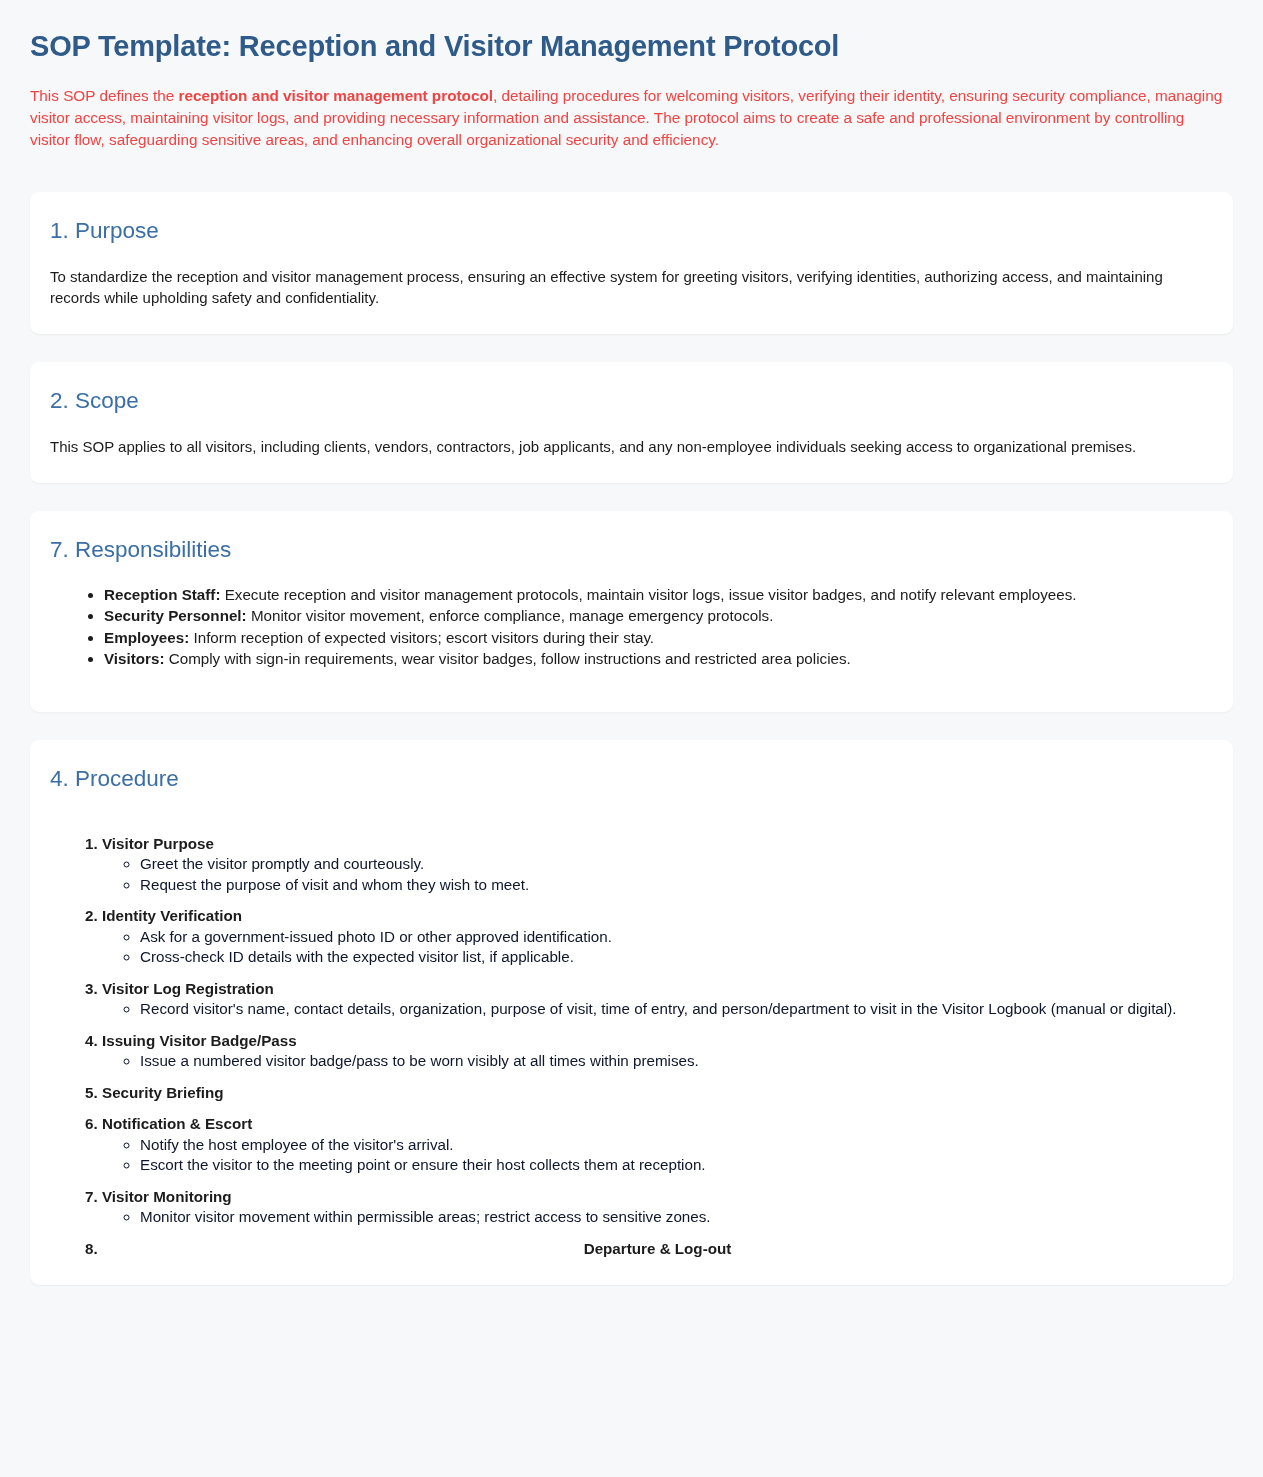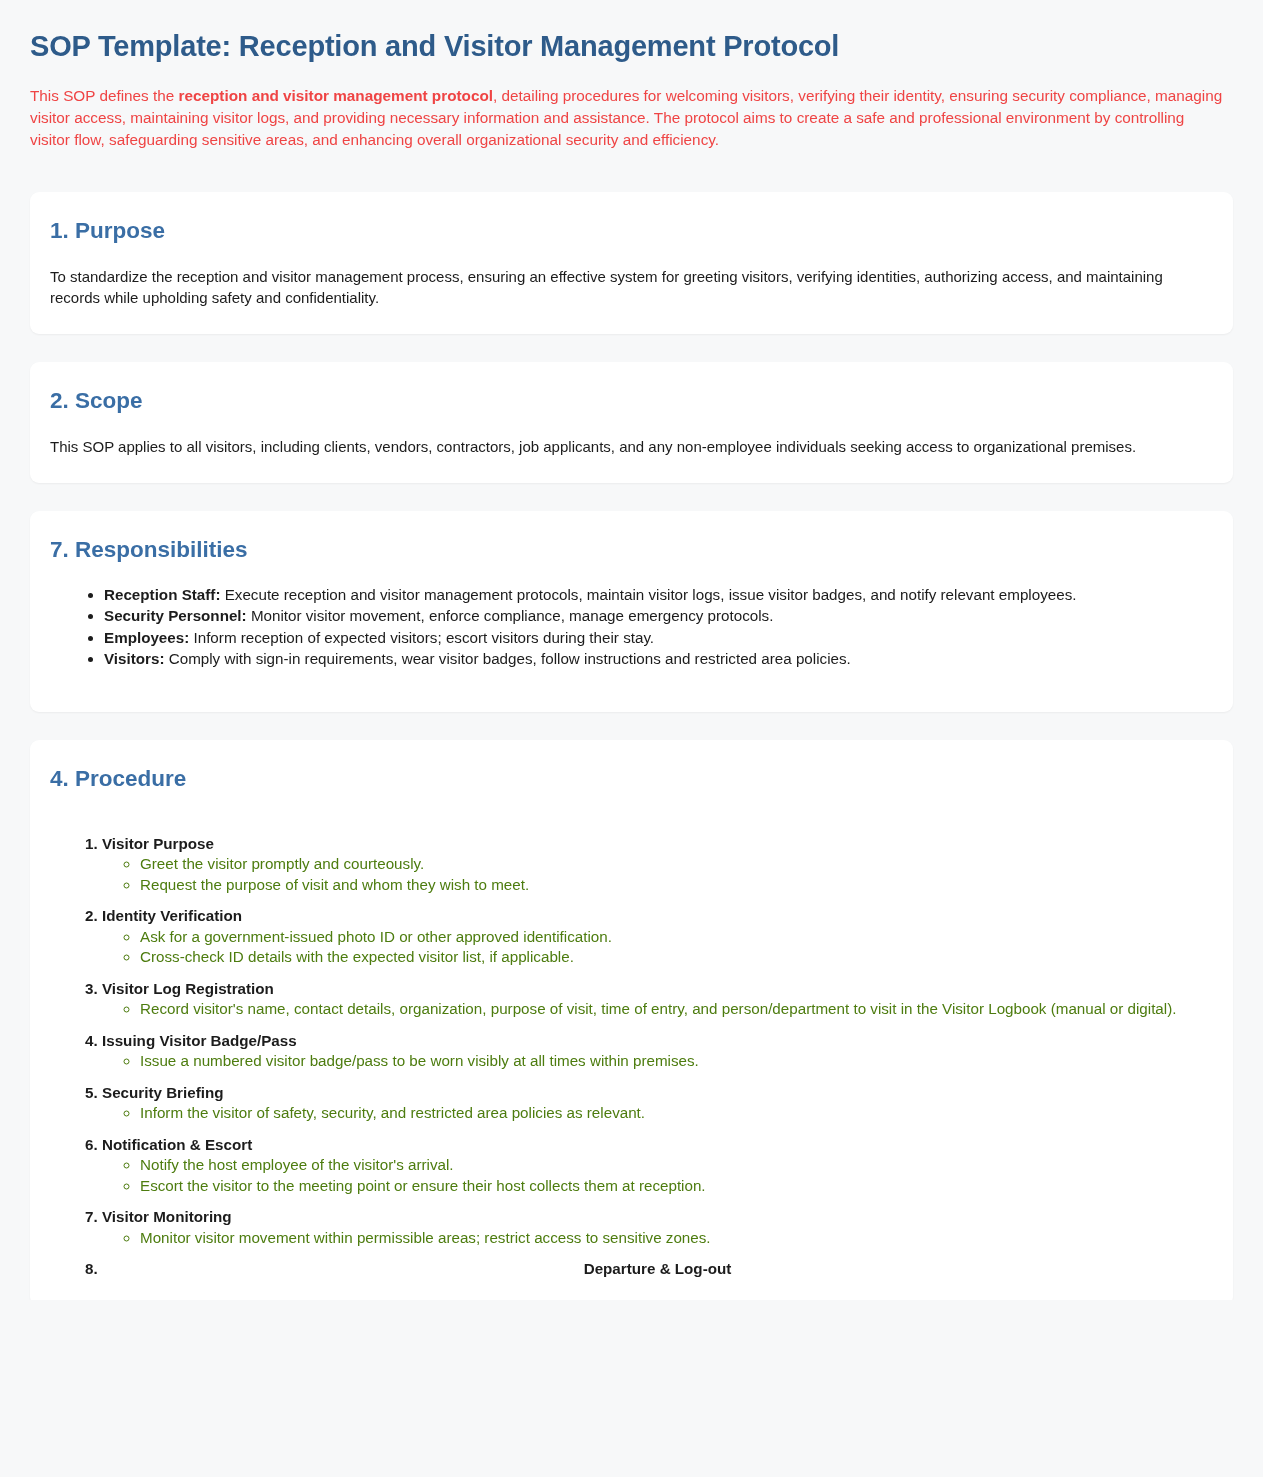--- a/index.html
+++ b/index.html
@@ -41,21 +41,21 @@
     background: #ffffff;
     border-radius: 9px;
     margin: 0 30px 28px 30px;
     padding: 26px 20px 26px 20px;
     box-shadow: 0 1px 2px rgba(0,0,0,0.05);
   }
   .card.first { margin-top: 14px; }
   .card h2 {
     color: #3a6ea5;
     font-size: 22.5px;
-    font-weight: bold;
+    font-weight: normal;
     margin: 0 0 22px 0;
   }
   .card.procedure h2 { margin-bottom: 42px; }
   .card p.body-text {
     font-size: 15px;
     line-height: 1.4;
     color: #1c1c1c;
     margin: 0;
   }
   ul.resp-list {
@@ -87,21 +87,21 @@
   ul.sub-list {
     margin: 0;
     padding-left: 38px;
     list-style-type: circle;
     font-weight: normal;
   }
   ul.sub-list li {
     font-size: 15.2px;
     line-height: 1.35;
     font-weight: normal;
-    color: #4d7c0f;
+    color: #0f172a;
   }
   .clip-bottom {
     position: absolute;
     left: 0;
     top: 1300px;
     width: 1263px;
     height: 177px;
     background: #f7f8f9;
   }
 </style>
@@ -159,23 +159,20 @@
         </ul>
       </li>
       <li>
         <span>Issuing Visitor Badge/Pass</span>
         <ul class="sub-list">
           <li>Issue a numbered visitor badge/pass to be worn visibly at all times within premises.</li>
         </ul>
       </li>
       <li>
         <span>Security Briefing</span>
-        <ul class="sub-list">
-          <li>Inform the visitor of safety, security, and restricted area policies as relevant.</li>
-        </ul>
       </li>
       <li>
         <span>Notification &amp; Escort</span>
         <ul class="sub-list">
           <li>Notify the host employee of the visitor's arrival.</li>
           <li>Escort the visitor to the meeting point or ensure their host collects them at reception.</li>
         </ul>
       </li>
       <li>
         <span>Visitor Monitoring</span>

